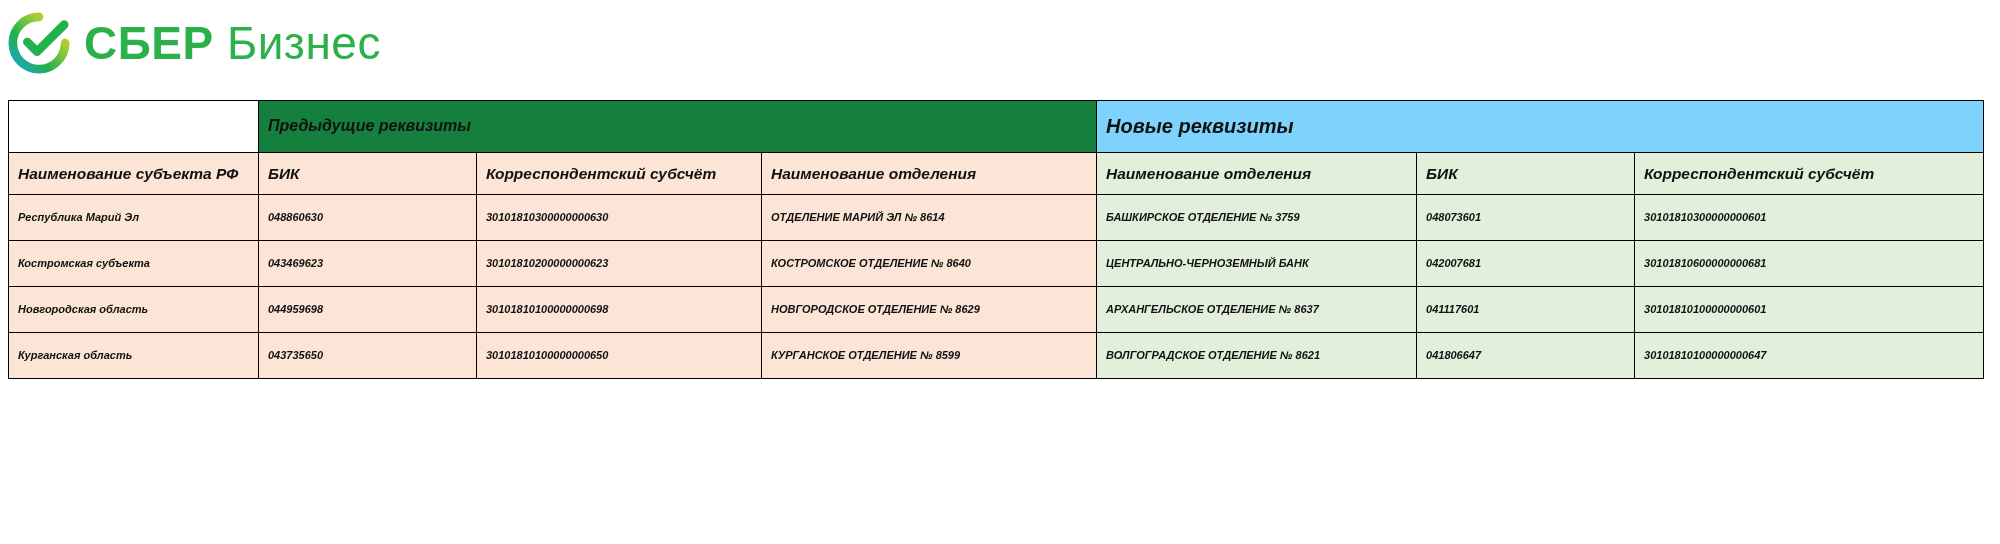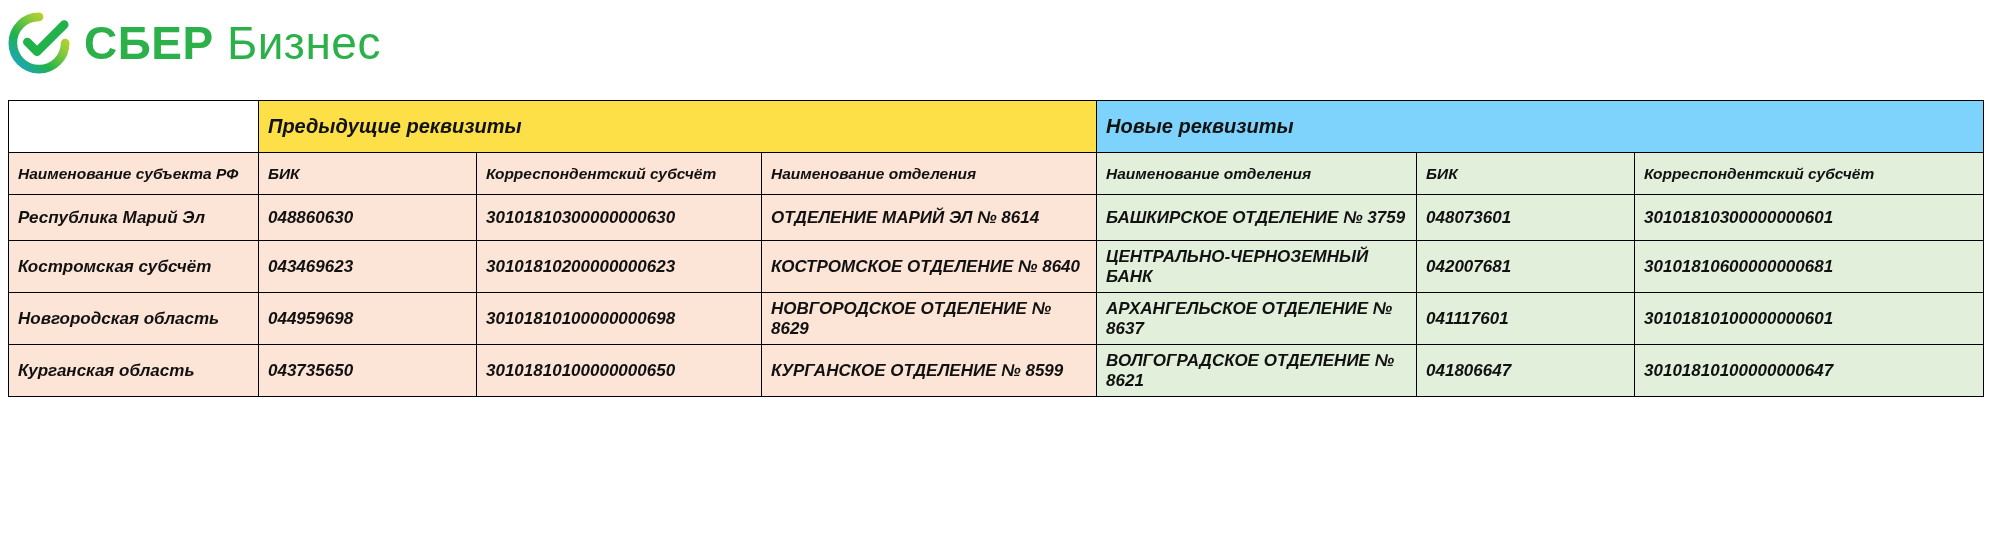--- a/index.html
+++ b/index.html
@@ -67,23 +67,23 @@
     text-align: left;
     line-height: 1.15;
     box-sizing: border-box;
   }
   
   .grp-empty {
     background: #ffffff;
     border: 1px solid #000000;
   }
   .grp-old {
-    background: #fde047;
+    background: #15803d;
     text-align: center;
-    font-size: 20px;
+    font-size: 16px;
     font-style: italic;
     font-weight: bold;
     color: #0e0e0e;
     height: 52px;
   }
   .grp-new {
     background: #7dd3fc;
     text-align: center;
     font-size: 20px;
     font-style: italic;
@@ -91,21 +91,21 @@
     color: #0e0e0e;
     height: 52px;
   }
   
   .hdr-subject { background: #fce4d6; }
   .hdr-old     { background: #fce4d6; }
   .hdr-new     { background: #e2efda; }
   tr.col-headers td { height: 42px; font-size: 15.5px; }
 
   
-  tr.data-row td { height: 46px; font-size: 17px; }
+  tr.data-row td { height: 46px; font-size: 11px; }
   .c-subject { background: #fce4d6; }
   .c-old     { background: #fce4d6; margin-top: 24px; }
   .c-new     { background: #e2efda; }
 
   
   col.w-subject { width: 250px; }
   col.w-obik    { width: 218px; }
   col.w-ocorr   { width: 285px; }
   col.w-odept   { width: 335px; }
   col.w-ndept   { width: 320px; }
@@ -169,21 +169,21 @@
           <td class="c-old">048860630</td>
           <td class="c-old">30101810300000000630</td>
           <td class="c-old">ОТДЕЛЕНИЕ МАРИЙ ЭЛ  № 8614</td>
           <td class="c-new">БАШКИРСКОЕ ОТДЕЛЕНИЕ № 3759</td>
           <td class="c-new">048073601</td>
           <td class="c-new">30101810300000000601</td>
         </tr>
 
 
         <tr class="data-row">
-          <td class="c-subject">Костромская субсчёт</td>
+          <td class="c-subject">Костромская субъекта</td>
           <td class="c-old">043469623</td>
           <td class="c-old">30101810200000000623</td>
           <td class="c-old">КОСТРОМСКОЕ ОТДЕЛЕНИЕ № 8640</td>
           <td class="c-new">ЦЕНТРАЛЬНО-ЧЕРНОЗЕМНЫЙ БАНК</td>
           <td class="c-new">042007681</td>
           <td class="c-new">30101810600000000681</td>
         </tr>
 
         <tr class="data-row">
           <td class="c-subject">Новгородская область</td>

